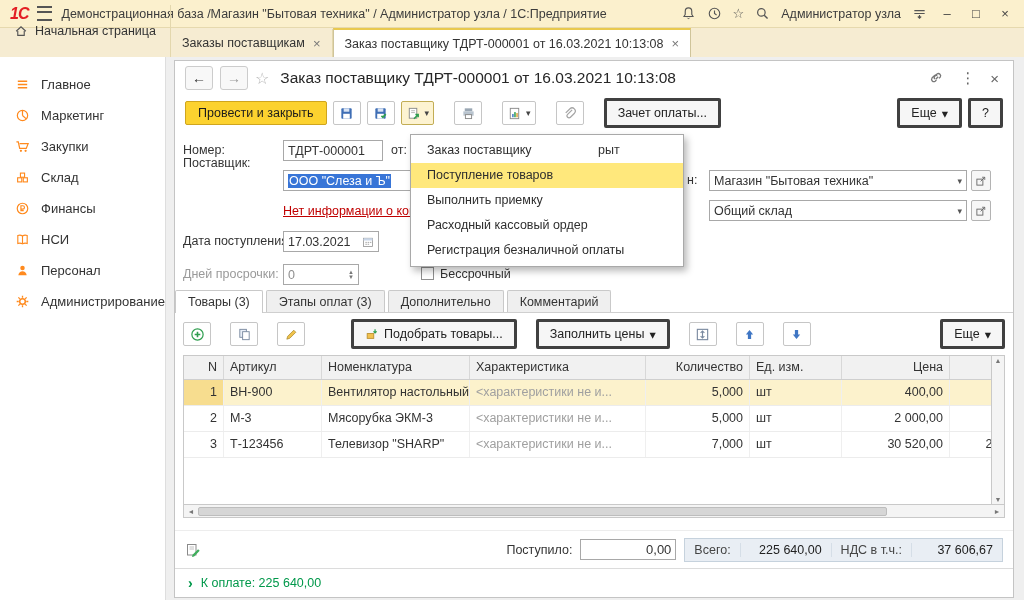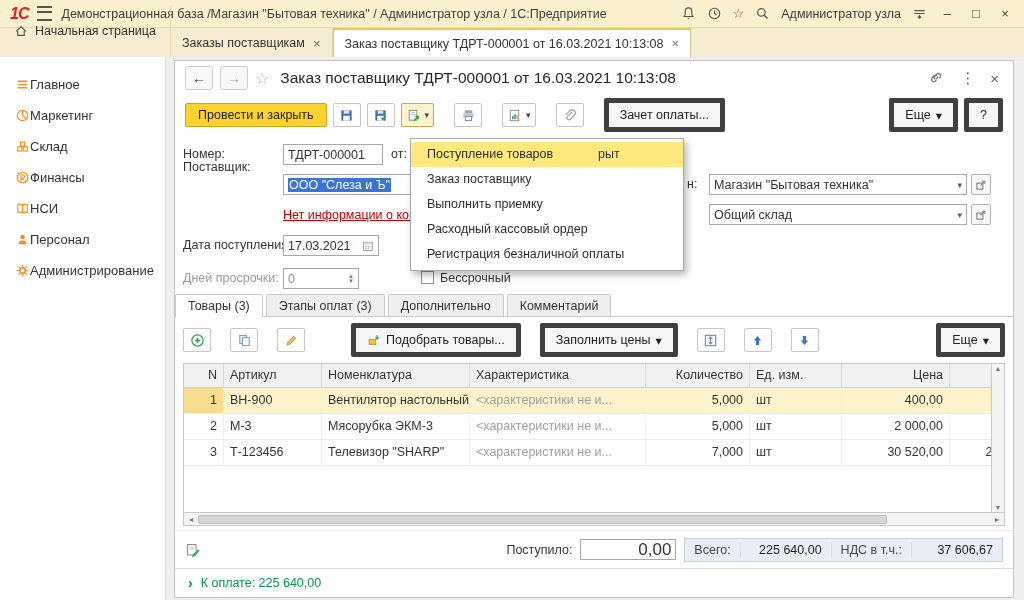--- a/index.html
+++ b/index.html
@@ -28,42 +28,42 @@
   .tab{display:flex;align-items:center;gap:8px;height:28px;padding:0 11px;
        border-right:1px solid #e3d7ad;font-size:12.5px;color:#333;cursor:pointer;box-sizing:border-box}
   .tab .x{color:#777;font-size:13px}
   .tab.active{background:#fff;border:1px solid #cfc49a;border-bottom:1px solid #fff;
               border-top:2px solid #e9c94e;height:30px;margin-bottom:-1px}
 
   
   .workspace{position:absolute;top:57px;left:166px;right:0;bottom:0;background:#efefef}
   .sidebar{position:absolute;top:57px;left:0;width:166px;bottom:0;background:#fff;
            border-right:1px solid #dedede;padding-top:12px;box-sizing:border-box}
-  .side-item{display:flex;align-items:center;padding:8px 15px;cursor:pointer;color:#333}
+  .side-item{display:flex;align-items:center;gap:11px;padding:8px 15px;cursor:pointer;color:#333}
 
   
   .panel{position:absolute;top:3px;left:8px;right:10px;bottom:2px;background:#fff;
          border:1px solid #c4c4c4;display:flex;flex-direction:column;box-sizing:border-box}
 
   .doc-header{display:flex;align-items:center;gap:7px;padding:5px 10px;height:34px;box-sizing:border-box;flex:none}
   .navbtn{width:26px;height:22px;border:1px solid #cccccc;border-radius:3px;background:#f8f8f8;
           display:flex;align-items:center;justify-content:center;font-size:14px;cursor:pointer;color:#333}
   .navbtn.fwd{color:#9a9a9a}
   .favstar{color:#b5b5b5;font-size:16px;cursor:pointer}
   .doc-title{font-size:15.5px;color:#262626;margin-left:4px;white-space:nowrap;overflow:hidden;flex:1}
   .hdr-ic{color:#666;cursor:pointer;padding:0 4px;font-size:15px}
 
   .doc-toolbar{display:flex;align-items:center;gap:6px;padding:3px 10px 6px;flex:none}
   .btn-primary{background:#fcd22f;border:1px solid #cfa51e;border-radius:2px;padding:3px 12px;
                font-size:12.5px;color:#1c1c1c;cursor:pointer;height:24px;box-sizing:border-box}
   .icon-btn{min-width:28px;height:24px;border:1px solid #c6c6c6;border-radius:2px;background:#fff;
             display:flex;align-items:center;justify-content:center;gap:4px;cursor:pointer;padding:0 4px;box-sizing:border-box}
   .icon-btn .caret{font-size:9px;color:#444}
   .icon-btn.pressed{background:#fdf3d1;border-color:#c2ad55}
-  .btn{height:24px;border:5px solid #404040;border-radius:2px;background:#f6f6f6;padding:12px 11px;
+  .btn{height:24px;border:3px solid #404040;border-radius:2px;background:#f6f6f6;padding:12px 11px;
        font-size:12.5px;display:flex;align-items:center;gap:5px;cursor:pointer;box-sizing:border-box;color:#222}
   .gap{width:8px}
   .ml-auto{margin-left:auto}
 
   
   .form-area{position:relative;height:152px;flex:none}
   .flabel{position:absolute;font-size:12.5px;color:#333;white-space:nowrap}
   .flabel.dim{color:#9a9a9a}
   .fld{position:absolute;height:21px;border:1px solid #a8a8a8;background:#fff;box-sizing:border-box;
        display:flex;align-items:center;padding:0 4px;font-size:12.5px;cursor:text;overflow:hidden;white-space:nowrap}
@@ -118,21 +118,21 @@
            box-sizing:border-box;display:flex;align-items:center;flex:none;cursor:pointer}
   .hscroll .ar{font-size:7px;color:#777;width:14px;text-align:center}
   .hthumb{height:9px;background:#d6d6d6;border:1px solid #bdbdbd;border-radius:2px;width:84%;box-sizing:border-box}
 
   .spacer{flex:1}
 
   
   .doc-footer{display:flex;align-items:center;gap:8px;padding:7px 10px;border-top:1px solid #ededed;flex:none;height:38px;box-sizing:border-box}
   .foot-lbl{font-size:12.5px;color:#333}
   .foot-fld{width:96px;height:21px;border:1px solid #a8a8a8;display:flex;align-items:center;justify-content:flex-end;
-            padding:0 4px;font-size:17px;box-sizing:border-box;cursor:text}
+            padding:0 4px;font-size:13px;box-sizing:border-box;cursor:text}
   .totals{display:flex;align-items:center;height:24px;background:#e9eef4;border:1px solid #c6d2dd;box-sizing:border-box}
   .totals .lbl{padding:0 9px;font-size:12.5px;color:#444}
   .totals .val{padding:0 9px;font-size:12.5px;color:#222;text-align:right;border-left:1px solid #d5dee7;border-right:1px solid #d5dee7;min-width:72px}
   .totals .val:last-child{border-right:none}
 
   .paylink{display:flex;align-items:center;gap:8px;padding:6px 13px;border-top:1px solid #dcdcdc;flex:none;height:29px;box-sizing:border-box}
   .paylink .chev{color:#00984a;font-weight:bold;font-size:14px}
   .paylink .txt{color:#00984a;font-size:12.5px;cursor:pointer}
 </style>
 </head>
@@ -205,20 +205,30 @@
     <span>Главное</span>
   </div>
   <div class="side-item">
     <span>
         <svg width="15" height="15" viewBox="0 0 16 16">
           <circle cx="8" cy="8" r="5.5" fill="none" stroke="#ff8a1e" stroke-width="1.3"></circle>
           <path d="M8 8V2.5M8 8l4 3.6" stroke="#ff8a1e" stroke-width="1.3" fill="none"></path>
         </svg>
       </span>
     <span>Маркетинг</span>
+  </div>
+  <div class="side-item">
+    <span>
+        <svg width="15" height="15" viewBox="0 0 16 16">
+          <path d="M1.5 3h2l1.5 7h7L14 5H5" fill="none" stroke="#ff8a1e" stroke-width="1.3"></path>
+          <circle cx="6.3" cy="12.6" r="1.2" fill="#ff8a1e"></circle>
+          <circle cx="11.3" cy="12.6" r="1.2" fill="#ff8a1e"></circle>
+        </svg>
+      </span>
+    <span>Закупки</span>
   </div>
   <div class="side-item">
     <span>
         <svg width="15" height="15" viewBox="0 0 16 16">
           <rect x="2.8" y="8.3" width="4.4" height="4.4" fill="none" stroke="#ff8a1e" stroke-width="1.2"></rect>
           <rect x="8.8" y="8.3" width="4.4" height="4.4" fill="none" stroke="#ff8a1e" stroke-width="1.2"></rect>
           <rect x="5.8" y="3.3" width="4.4" height="4.4" fill="none" stroke="#ff8a1e" stroke-width="1.2"></rect>
         </svg>
       </span>
     <span>Склад</span>
@@ -396,22 +406,22 @@
       <span>0</span>
       <span class="spin">
         <span>▲</span>
             <span>▼</span>
       </span>
     </div>
     <span class="chk" style="left:246px;top:133px"></span>
     <span class="flabel" style="left:265px;top:133px">Бессрочный</span>
 
     <div class="ctx-menu">
+      <div class="ctx-item">Заказ поставщику</div>
       <div class="ctx-item hl">Поступление товаров</div>
-      <div class="ctx-item">Заказ поставщику</div>
       <div class="ctx-item">Выполнить приемку</div>
       <div class="ctx-item">Расходный кассовый ордер</div>
       <div class="ctx-item">Регистрация безналичной оплаты</div>
     </div>
   </div>
 
   <div class="sec-tabs">
     <span class="sec-tab active">Товары (3)</span>
     <span class="sec-tab">Этапы оплат (3)</span>
     <span class="sec-tab">Дополнительно</span>

